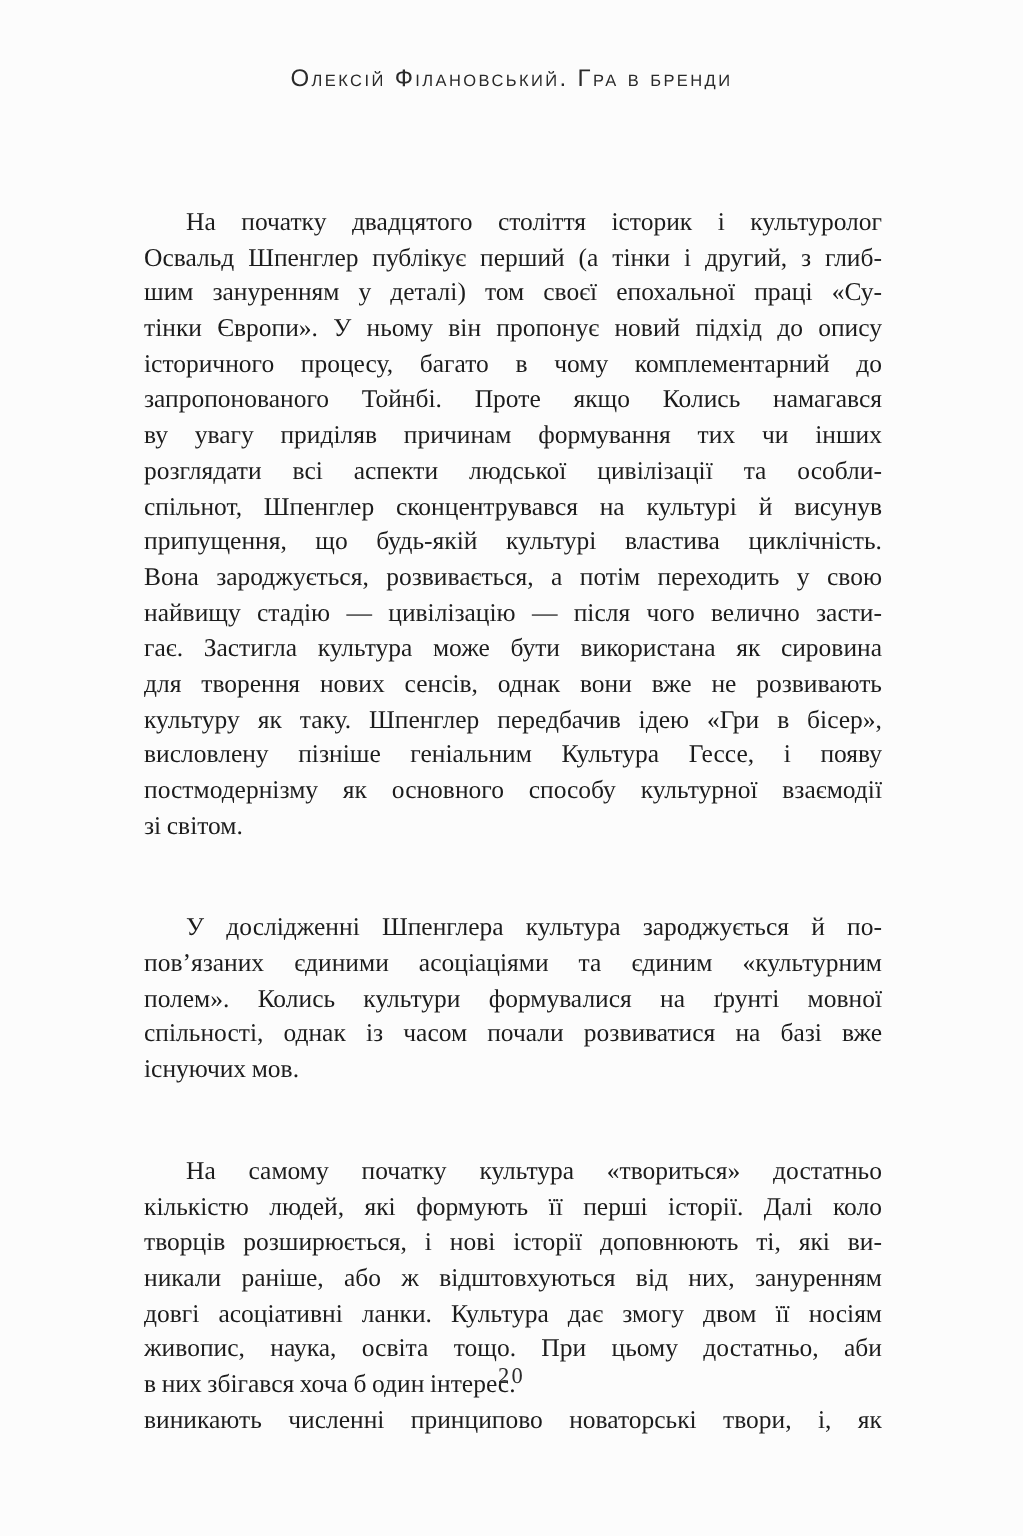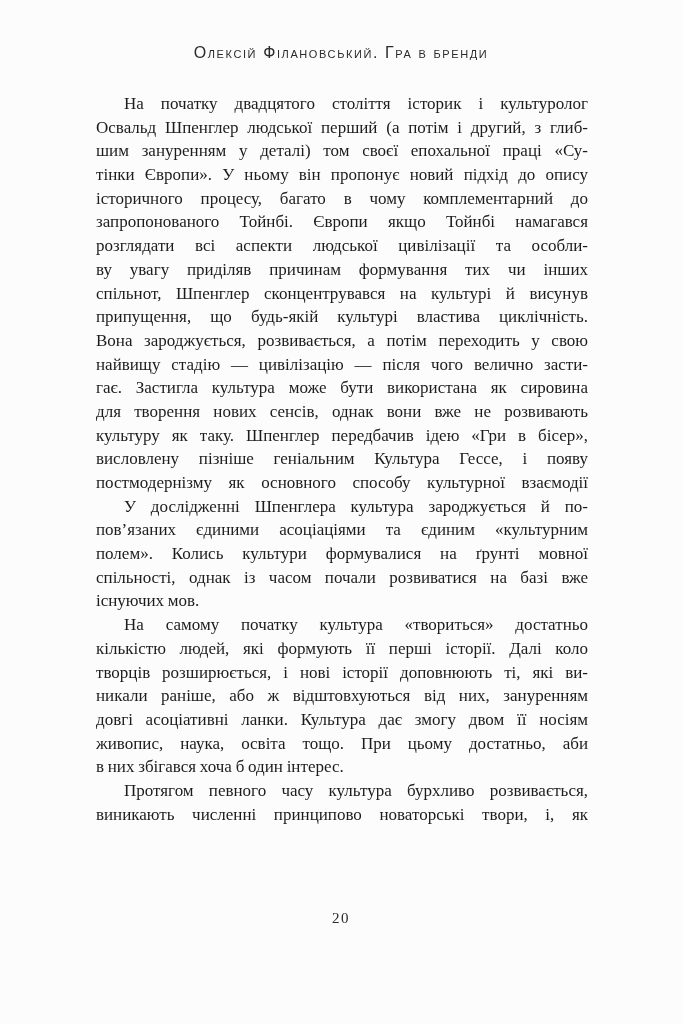--- a/index.html
+++ b/index.html
@@ -52,20 +52,21 @@
     text-align: justify;
   }
   .line.just::after {
     content: "";
     display: inline-block;
     width: 100%;
     height: 0;
   }
   .line.indent {
     text-indent: 28px;
+    margin-top: 44px;
   }
   .page-number {
     position: absolute;
     top: 910px;
     left: 0;
     width: 100%;
     text-align: center;
     font-size: 15px;
     letter-spacing: 1.5px;
     color: #2a2a2a;
@@ -73,53 +74,53 @@
 </style>
 </head>
 <body>
 
 <div class="page">
   <div class="running-header">Олексій Філановський. Гра в бренди</div>
 
   <div class="body-text">
       <div class="paragraph">
         <div class="line indent just">На початку двадцятого століття історик і культуролог</div>
-        <div class="line just">Освальд Шпенглер людської перший (а потім і другий, з глиб-</div>
+        <div class="line just">Освальд Шпенглер публікує перший (а тінки і другий, з глиб-</div>
         <div class="line just">шим зануренням у деталі) том своєї епохальної праці «Су-</div>
         <div class="line just">тінки Європи». У ньому він пропонує новий підхід до опису</div>
         <div class="line just">історичного процесу, багато в чому комплементарний до</div>
-        <div class="line just">запропонованого Тойнбі. Європи якщо Тойнбі намагався</div>
+        <div class="line just">запропонованого Тойнбі. Проте якщо Колись намагався</div>
+        <div class="line just">ву увагу приділяв причинам формування тих чи інших</div>
         <div class="line just">розглядати всі аспекти людської цивілізації та особли-</div>
-        <div class="line just">ву увагу приділяв причинам формування тих чи інших</div>
         <div class="line just">спільнот, Шпенглер сконцентрувався на культурі й висунув</div>
         <div class="line just">припущення, що будь-якій культурі властива циклічність.</div>
         <div class="line just">Вона зароджується, розвивається, а потім переходить у свою</div>
         <div class="line just">найвищу стадію — цивілізацію — після чого велично засти-</div>
         <div class="line just">гає. Застигла культура може бути використана як сировина</div>
         <div class="line just">для творення нових сенсів, однак вони вже не розвивають</div>
         <div class="line just">культуру як таку. Шпенглер передбачив ідею «Гри в бісер»,</div>
         <div class="line just">висловлену пізніше геніальним Культура Гессе, і появу</div>
         <div class="line just">постмодернізму як основного способу культурної взаємодії</div>
+        <div class="line">зі світом.</div>
       </div>
       <div class="paragraph">
         <div class="line indent just">У дослідженні Шпенглера культура зароджується й по-</div>
         <div class="line just">пов’язаних єдиними асоціаціями та єдиним «культурним</div>
         <div class="line just">полем». Колись культури формувалися на ґрунті мовної</div>
         <div class="line just">спільності, однак із часом почали розвиватися на базі вже</div>
         <div class="line">існуючих мов.</div>
       </div>
       <div class="paragraph">
         <div class="line indent just">На самому початку культура «твориться» достатньо</div>
         <div class="line just">кількістю людей, які формують її перші історії. Далі коло</div>
         <div class="line just">творців розширюється, і нові історії доповнюють ті, які ви-</div>
         <div class="line just">никали раніше, або ж відштовхуються від них, зануренням</div>
         <div class="line just">довгі асоціативні ланки. Культура дає змогу двом її носіям</div>
         <div class="line just">живопис, наука, освіта тощо. При цьому достатньо, аби</div>
         <div class="line">в них збігався хоча б один інтерес.</div>
       </div>
       <div class="paragraph">
-        <div class="line indent just">Протягом певного часу культура бурхливо розвивається,</div>
         <div class="line just">виникають численні принципово новаторські твори, і, як</div>
       </div>
     </div>
 
   <div class="page-number">20</div>
 </div>
 
 </body></html>

